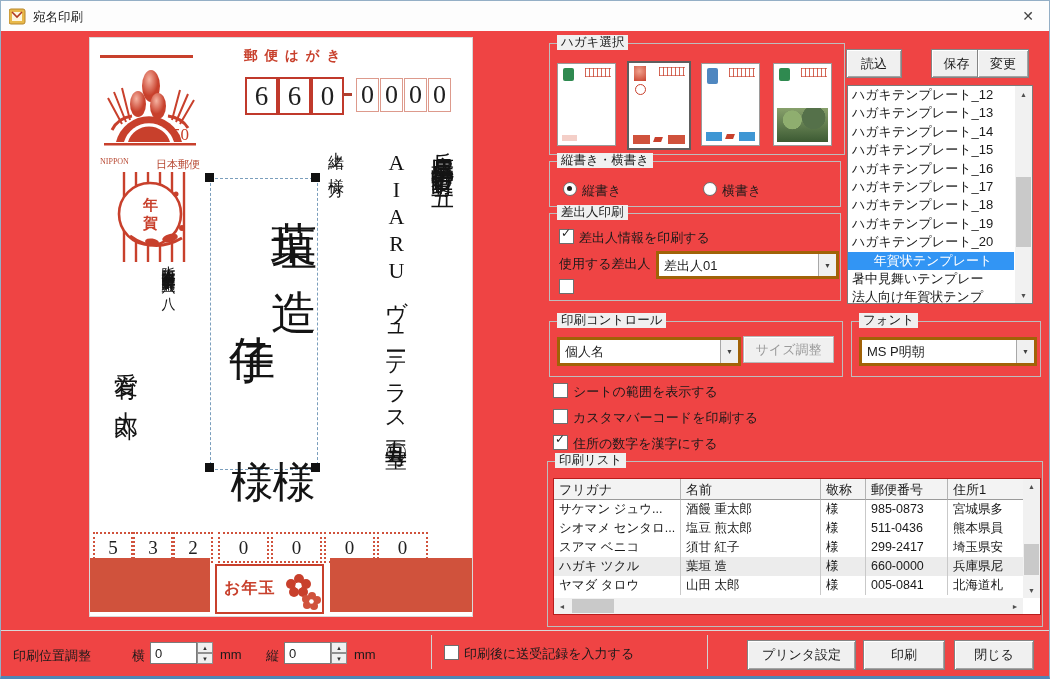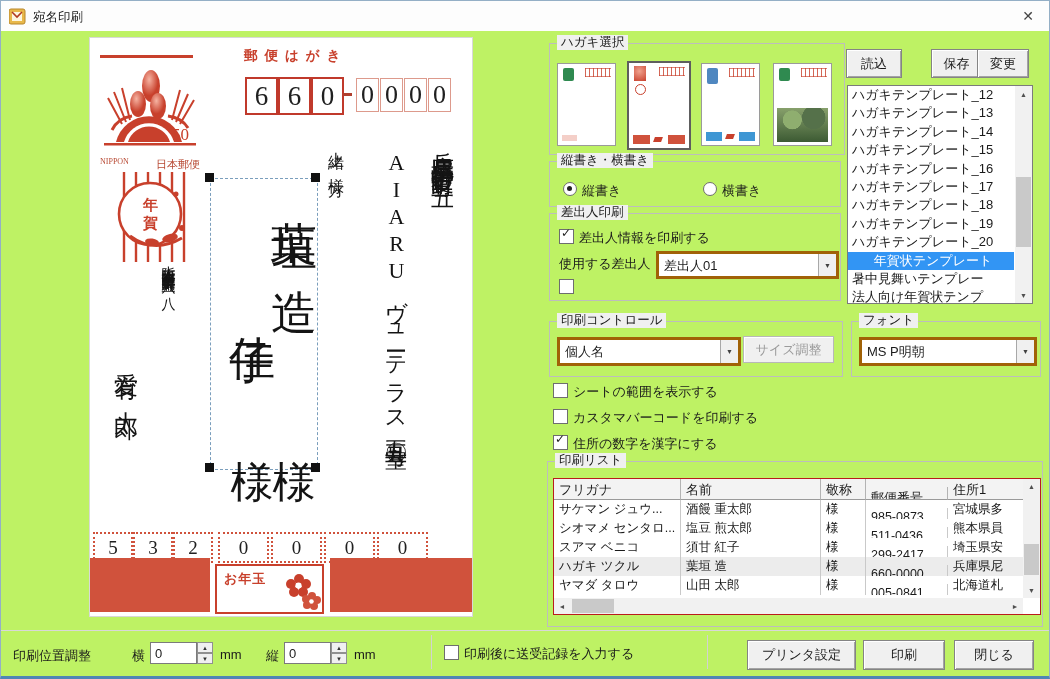--- a/index.html
+++ b/index.html
@@ -1,16 +1,16 @@
 <!DOCTYPE html>
 <html><head>
 <meta charset="utf-8">
 <style>
   html,body{margin:0;padding:0;background:#cfd8e0;}
-  #win{position:relative;width:1048px;height:675px;background:#bef264;
+  #win{position:relative;width:1048px;height:675px;background:#ef4444;
        border:1px solid #94afc6;border-bottom:3px solid #4f86b5;
        font-family:"Liberation Sans","DejaVu Sans",sans-serif;overflow:hidden;font-size:13px;color:#1a1a1a;}
   .abs{position:absolute;}
   
   .titlebar{position:absolute;left:0;top:0;right:0;height:30px;background:#fdfdfd;}
   .title-text{position:absolute;left:32px;top:8px;font-size:12.5px;}
   .close-btn{position:absolute;right:0;top:0;width:42px;height:29px;display:flex;align-items:center;justify-content:center;font-size:14px;color:#444;}
   
   .group{position:absolute;border:1px solid #bdbdbd;}
   .glabel{position:absolute;top:-9px;left:7px;background:#f0f0f0;padding:0 4px;font-size:12.5px;line-height:15px;white-space:nowrap;}
@@ -55,21 +55,21 @@
   .sb{position:absolute;background:#f1f1f1;}
   .sb .arrow{position:absolute;display:flex;align-items:center;justify-content:center;font-size:7px;color:#505050;background:#f1f1f1;}
   .sb .thumbbar{position:absolute;background:#c9c9c9;}
   
   #tblwrap{position:absolute;left:552px;top:477px;width:488px;height:137px;background:#fff;border:1px solid #b91c1c;box-sizing:border-box;overflow:hidden;}
   .trow{display:flex;height:19px;line-height:19px;}
   .trow.head{height:21px;line-height:21px;background:#f3f3f3;}
   .tcell{font-size:12.5px;padding-left:5px;white-space:nowrap;overflow:hidden;box-sizing:border-box;border-right:1px solid #c9c9c9;}
   .trow.head .tcell{border-right:1px solid #b3b3b3;border-bottom:1px solid #9a9a9a;font-size:13px;}
   .trow.cur{background:#ececec;}
-  .c0{width:127px;}.c1{width:140px;}.c2{width:45px;}.c3{width:82px;margin-top:8px;}.c4{width:76px;border-right:none;}
+  .c0{width:127px;}.c1{width:140px;}.c2{width:45px;}.c3{width:82px;}.c4{width:76px;border-right:none;}
 </style>
 </head>
 <body>
 
 <div id="win">
 
   <div class="titlebar">
     <svg class="abs" style="left:8px;top:7px" width="17" height="17">
       <rect x="0" y="1" width="16" height="15" rx="2" fill="#e8b84a" stroke="#b8862a"></rect>
       <rect x="3" y="4" width="10" height="9" fill="#fdf6e0"></rect>
@@ -156,21 +156,21 @@
     <div class="dotbox" style="left:43px;top:494px;width:36px;height:27px">3</div>
     <div class="dotbox" style="left:83px;top:494px;width:36px;height:27px">2</div>
     <div class="dotbox" style="left:128px;top:494px;width:47px;height:27px">0</div>
     <div class="dotbox" style="left:181px;top:494px;width:47px;height:27px">0</div>
     <div class="dotbox" style="left:234px;top:494px;width:47px;height:27px">0</div>
     <div class="dotbox" style="left:287px;top:494px;width:47px;height:27px">0</div>
 
     <div class="abs" style="left:0;top:520px;width:120px;height:54px;background:#d0523c"></div>
     <div class="abs" style="left:240px;top:520px;width:142px;height:54px;background:#d0523c"></div>
     <div class="abs" style="left:125px;top:526px;width:109px;height:50px;background:#fff;border:2px solid #c8402c;box-sizing:border-box">
-      <span class="abs" style="left:7px;top:4px;font-size:13px;font-weight:bold;color:#c8402c;letter-spacing:1px">お年玉</span>
+      <span class="abs" style="left:7px;top:12px;font-size:16px;font-weight:bold;color:#c8402c;letter-spacing:1px">お年玉</span>
       <svg class="abs" style="left:68px;top:6px" width="36" height="38">
         <g fill="#c8402c">
           <circle cx="14" cy="7" r="5"></circle>
             <circle cx="21" cy="12" r="5"></circle>
             <circle cx="18" cy="20" r="5"></circle>
           <circle cx="9" cy="20" r="5"></circle>
             <circle cx="6" cy="12" r="5"></circle>
             <circle cx="13.5" cy="13.5" r="3" fill="#fff"></circle>
         </g>
         <g fill="#d0523c">

